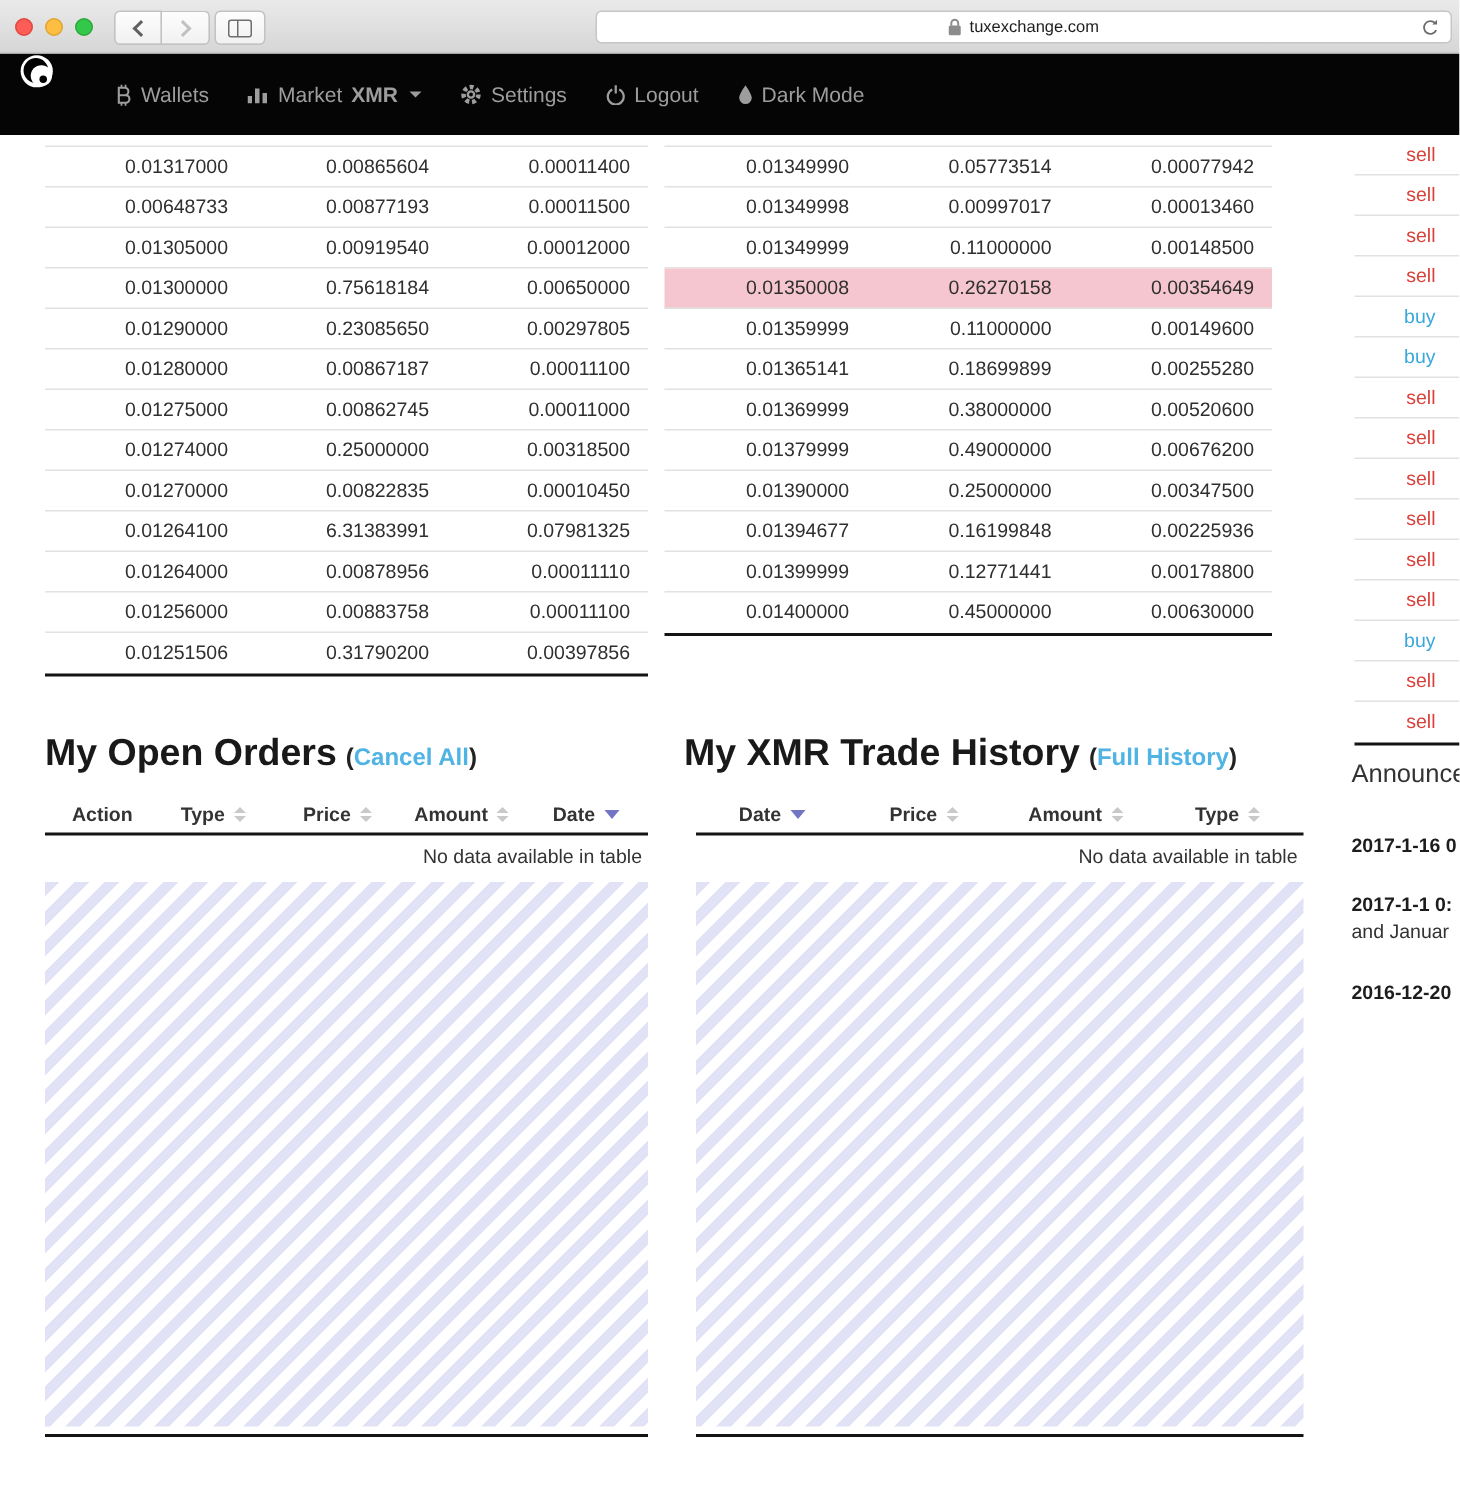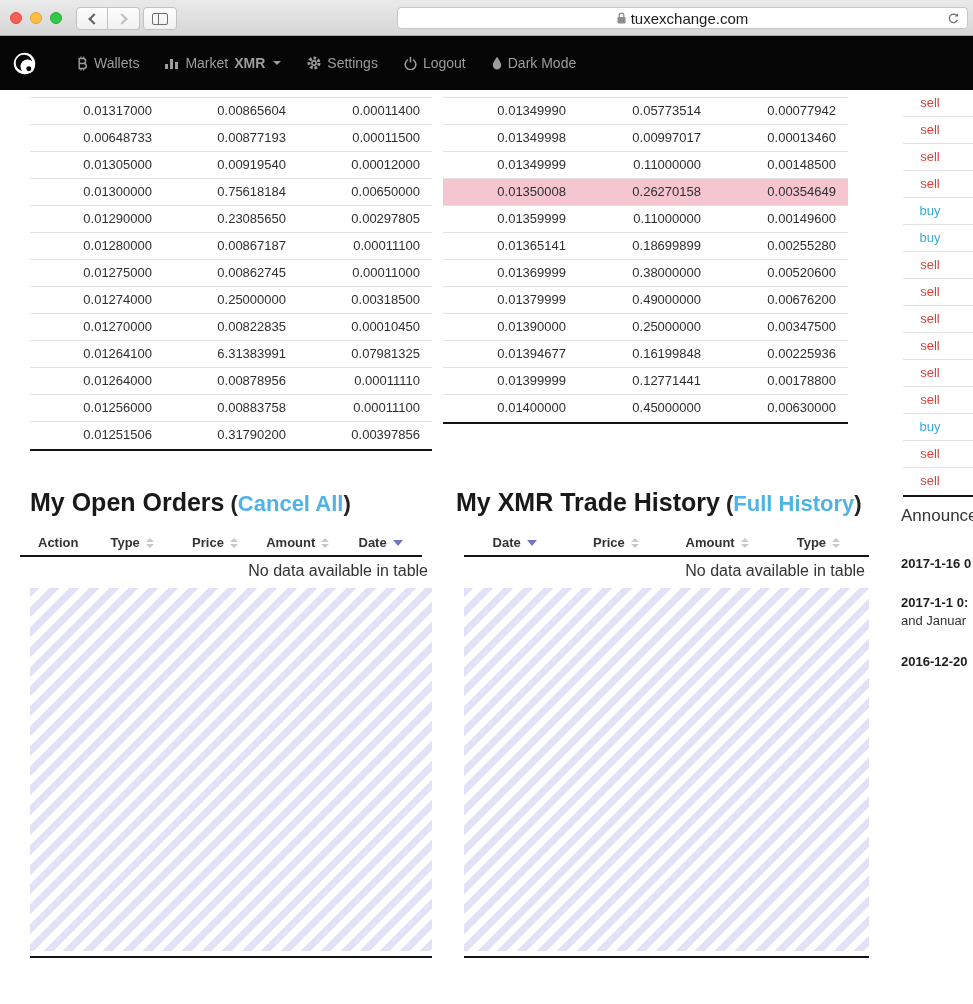--- a/index.html
+++ b/index.html
@@ -28,74 +28,74 @@
     transform:rotate(45deg);margin-left:3px}
   .chev.fwd{border-color:#c0c0c0;transform:rotate(-135deg);margin-left:-3px}
   .sidebtn{position:absolute;left:143px;top:7px;width:34px;height:23px;border:1px solid #c2c2c2;
     border-radius:4px;background:linear-gradient(#fdfdfd,#f1f1f1);
     display:flex;align-items:center;justify-content:center}
   .paneicon{width:16px;height:12px;border:1px solid #6e6e6e;border-radius:2px;position:relative}
   .paneicon::before{content:"";position:absolute;left:0;top:0;width:5px;height:100%;
     border-right:1px solid #6e6e6e}
   .urlfield{position:absolute;left:397px;top:7px;width:571px;height:22px;background:#fff;
     border:1px solid #c6c6c6;border-radius:4px;display:flex;align-items:center;justify-content:center;
-    font-size:15px;color:#1d1d1d;gap:5px}
+    font-size:11px;color:#1d1d1d;gap:5px}
   .reload{position:absolute;right:7px;top:4px}
 
   
   .navbar{position:absolute;left:0;top:36px;width:973px;height:54px;background:#050505;
-    display:flex;align-items:center;color:var(--navtext);font-size:14px}
+    display:flex;align-items:flex-start;color:var(--navtext);font-size:14px}
   .logo{margin-left:13px;width:23px;height:23px;flex:0 0 auto}
   .navitem{display:flex;align-items:center;gap:6px;padding:0 13px;cursor:pointer;height:54px}
   .navitem:first-of-type{margin-left:28px}
   .navitem b{color:var(--navtext)}
   .caret{width:0;height:0;border-left:4px solid transparent;border-right:4px solid transparent;
     border-top:4px solid var(--navtext);margin-left:2px}
 
   
   .book{position:absolute;top:97px;border-top:1px solid var(--rowline);
     border-bottom:2px solid var(--dark);font-size:13px;color:var(--txt)}
   #buy-book{left:30px;width:402px}
   #sell-book{left:443px;width:405px}
   .book-row{display:flex;height:27px;line-height:26px;border-bottom:1px solid var(--rowline)}
   .book-row:last-child{border-bottom:none}
   .book-row.highlight{background:var(--hl)}
   .book-cell{flex:1 1 33.33%;text-align:right;padding-right:12px;overflow:hidden}
 
   
   .typecol{position:absolute;left:903px;top:90px;width:70px;font-size:13px;
     border-bottom:2px solid var(--dark)}
-  .type-row{height:27px;line-height:26px;text-align:center;padding-right:16px;
+  .type-row{height:27px;line-height:26px;text-align:right;padding-right:16px;
     border-bottom:1px solid var(--rowline)}
   .type-row:last-child{border-bottom:none}
   .type-row .sell{color:var(--sell)}
   .type-row .buy{color:var(--buy)}
 
   
   .section-title{position:absolute;top:488px;font-size:25px;font-weight:bold;color:#191919;
     white-space:nowrap}
   #oo-title{left:30px} #th-title{left:456px}
-  .title-link-wrap{font-size:22px;font-weight:bold;color:#222;margin-left:6px}
+  .title-link-wrap{font-size:16px;font-weight:bold;color:#222;margin-left:6px}
   .title-link{color:var(--link);text-decoration:none;cursor:pointer;font-weight:bold}
 
   
   .dt-head{position:absolute;top:530px;height:27px;display:flex;
     border-bottom:2px solid var(--dark);font-size:13px;font-weight:bold;color:#333}
-  #oo-head{left:20px;width:402px} #th-head{left:464px;width:405px}
+  #oo-head{left:30px;width:402px} #th-head{left:464px;width:405px}
   .dt-col{display:flex;align-items:center;justify-content:center;gap:6px;height:100%;cursor:pointer}
   #oo-head .dt-col{flex:1 1 20%}
   #oo-head .dt-col:first-child{justify-content:flex-start;padding-left:18px;flex-basis:17%}
   #th-head .dt-col{flex:1 1 25%}
   .sort-both{display:inline-flex;flex-direction:column;gap:2px}
   .tri{width:0;height:0;border-left:4px solid transparent;border-right:4px solid transparent}
   .tri.up{border-bottom:4px solid #c9c9c9}
   .tri.down{border-top:4px solid #c9c9c9}
   .tri.down-active{border-left:5px solid transparent;border-right:5px solid transparent;
     border-top:6px solid var(--sorted)}
-  .nodata{position:absolute;top:559px;height:24px;line-height:24px;font-size:16px;color:#333;
+  .nodata{position:absolute;top:559px;height:24px;line-height:24px;font-size:13px;color:#333;
     text-align:right;padding-right:4px}
   #oo-nodata{left:30px;width:402px} #th-nodata{left:464px;width:405px}
   .stripes{position:absolute;top:588px;height:370px;padding-bottom:5px;
     background:repeating-linear-gradient(135deg,var(--stripe) 0 7px,#fff 7px 14px);
     background-clip:content-box;border-bottom:2px solid var(--dark)}
   #oo-stripes{left:30px;width:402px} #th-stripes{left:464px;width:405px}
 
   
   .ann{position:absolute;left:901px;top:505px;width:190px;color:#333}
   .ann-title{font-size:17px;line-height:22px;font-weight:normal;white-space:nowrap}

